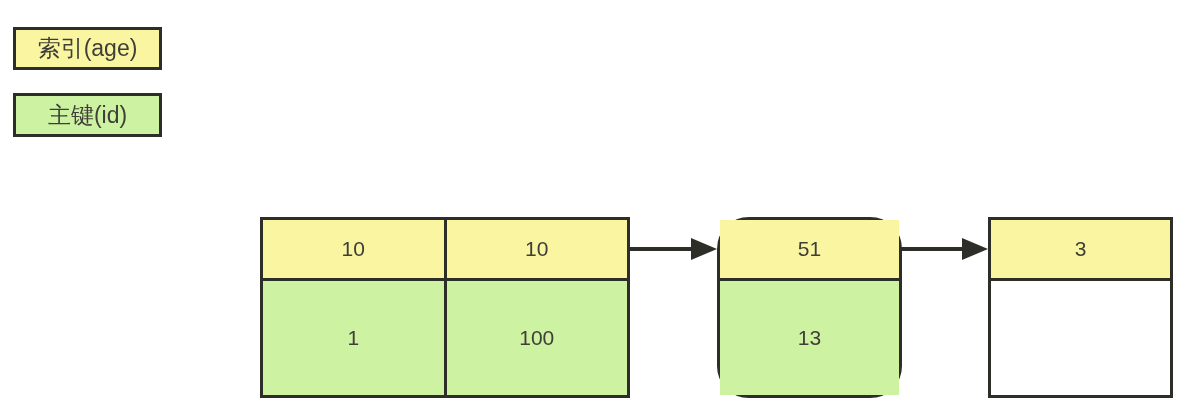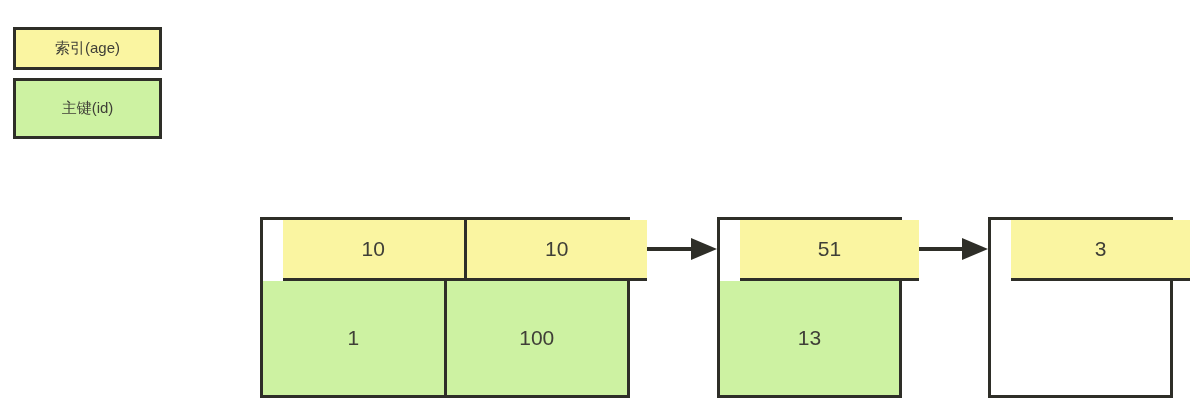--- a/index.html
+++ b/index.html
@@ -26,47 +26,46 @@
   
   .legend-box {
     position: absolute;
     left: 13px;
     width: 149px;
     height: 43px;
     border: 3px solid var(--border);
     display: flex;
     align-items: center;
     justify-content: center;
-    font-size: 15px;
+    font-size: 23px;
     color: var(--text);
   }
   .legend-index { top: 27px; background: var(--index-fill); }
-  .legend-pk { top: 78px; height: 61px; background: var(--pk-fill); }
+  .legend-pk { top: 93px; height: 44px; background: var(--pk-fill); }
 
   
   .node {
     position: absolute;
     top: 217px;
     height: 181px;
     border: 3px solid var(--border);
     display: flex;
     flex-direction: column;
     color: var(--text);
     font-size: 21px;
   }
   .node-1 { left: 260px; width: 370px; }
-  .node-2 { left: 717px; width: 185px; }
+  .node-2 { left: 717px; width: 185px; border-radius: 32px; }
   .node-3 { left: 988px; width: 185px; }
   .row { display: flex; width: 100%; }
   .index-row {
     height: 61px;
     flex: 0 0 61px;
     background: var(--index-fill);
     border-bottom: 3px solid var(--border);
-    margin-left: 20px;
   }
   .pk-row {
     flex: 1 1 auto;
     background: var(--pk-fill);
   }
   .cell {
     flex: 1 1 0;
     display: flex;
     align-items: center;
     justify-content: center;

